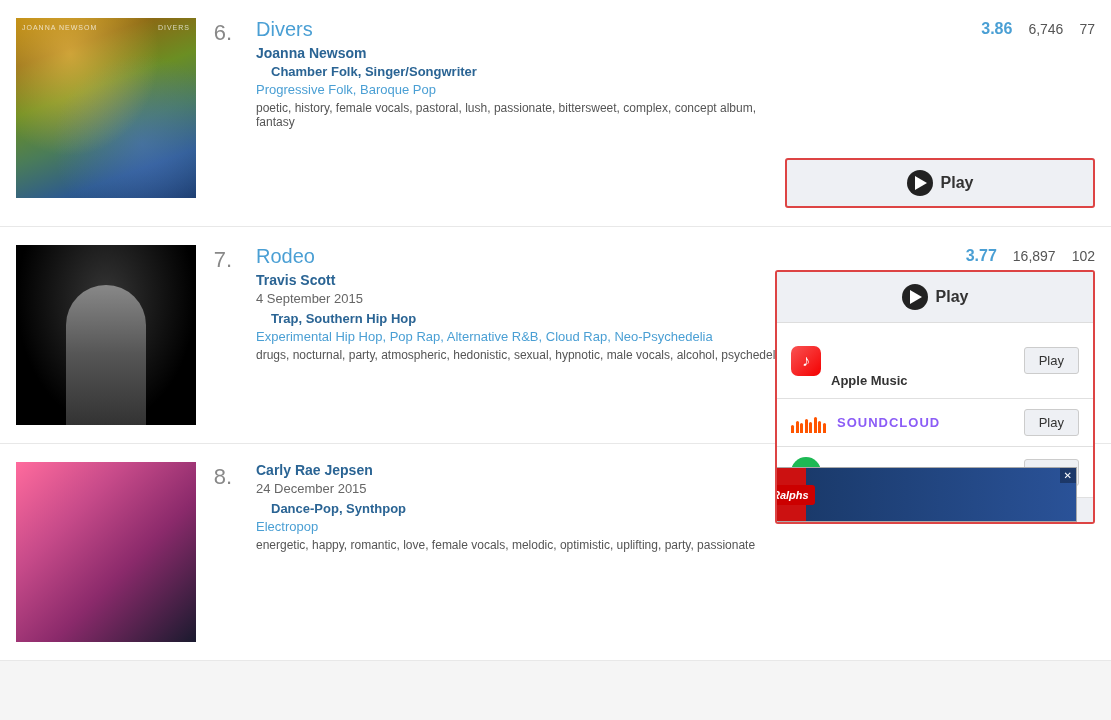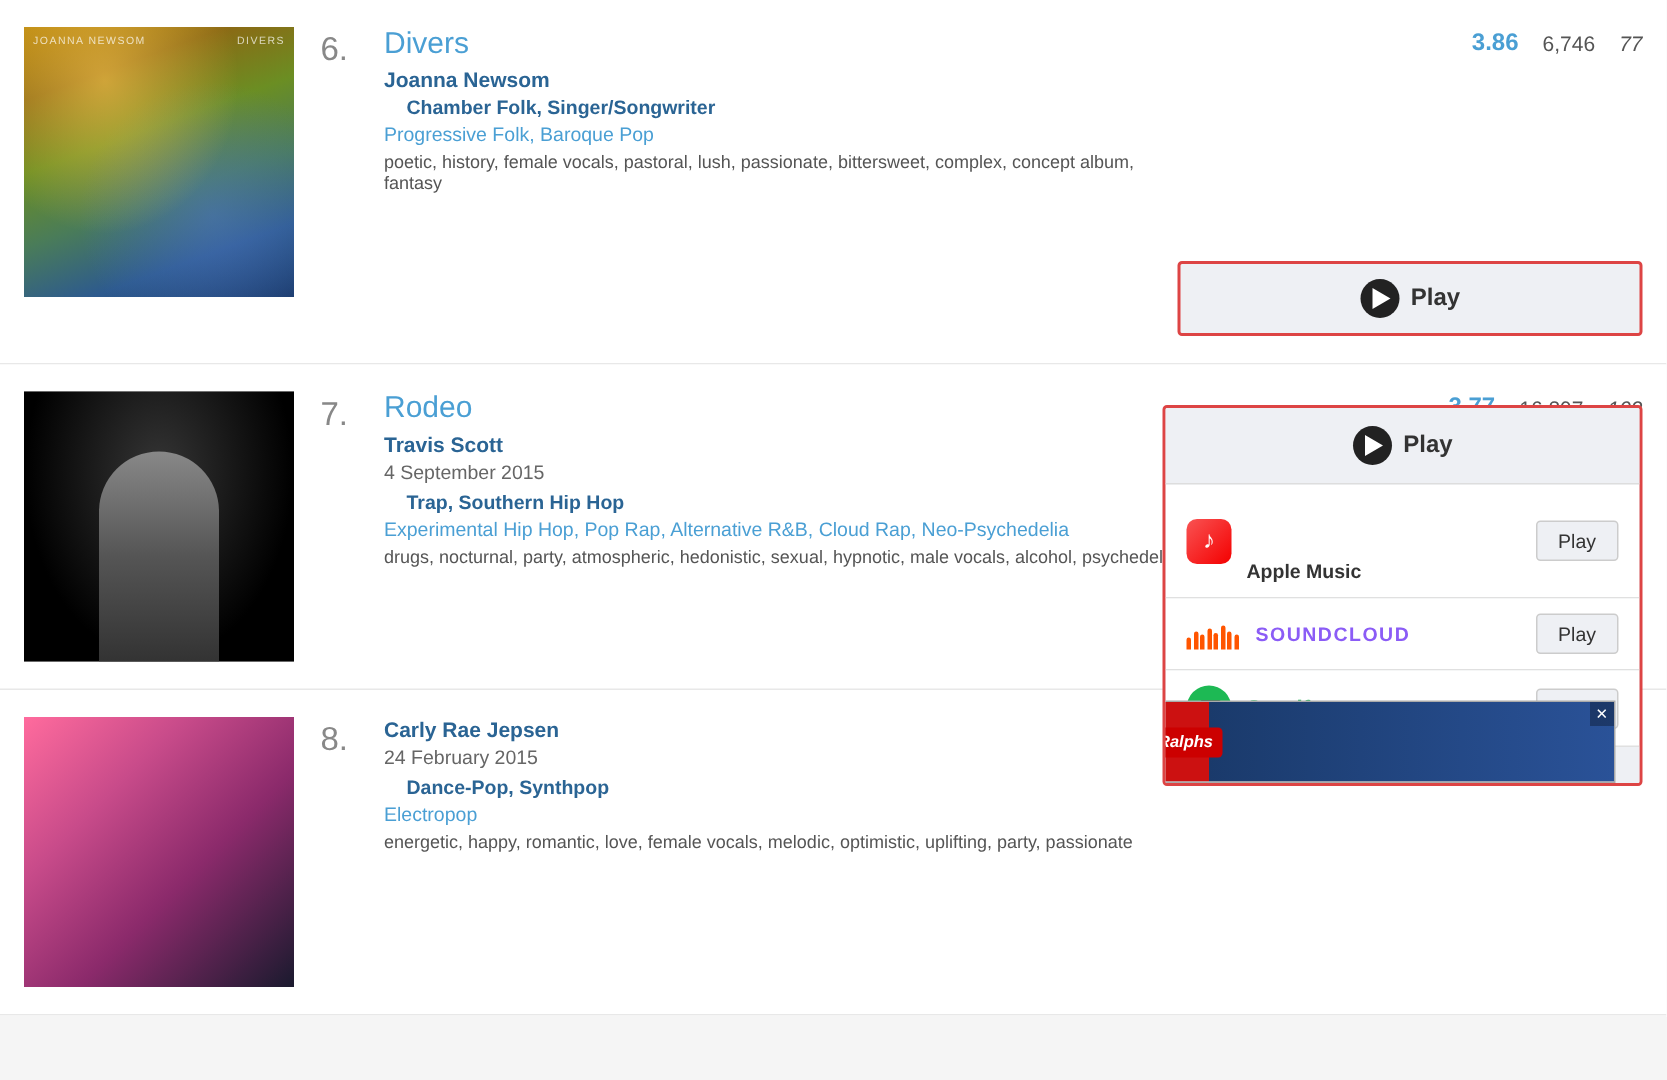--- a/index.html
+++ b/index.html
@@ -123,21 +123,21 @@
       margin-bottom: 4px;
     }
     .album-tags {
       font-size: 12px;
       color: #555;
     }
     .album-stats {
       display: flex;
       flex-direction: column;
       align-items: flex-end;
-      gap: 20px;
+      gap: 4px;
       min-width: 160px;
       padding-top: 2px;
     }
     .stats-row {
       display: flex;
       gap: 16px;
       align-items: center;
       margin-bottom: 6px;
     }
     .stat-rating {
@@ -145,21 +145,20 @@
       font-size: 16px;
       font-weight: bold;
     }
     .stat-listeners {
       font-size: 14px;
       color: #555;
     }
     .stat-reviews {
       font-size: 14px;
       color: #555;
-      font-style: italic;
     }
     .play-button-main {
       display: flex;
       align-items: center;
       justify-content: center;
       gap: 8px;
       background: #eef0f4;
       border: 2px solid #d44;
       border-radius: 3px;
       padding: 10px 30px;
@@ -409,21 +408,21 @@
         <span class="stat-reviews">102</span>
       </div>
     </div>
   </div>
 
   <div class="album-row">
     <div class="album-cover album-cover-emotion"></div>
     <div class="album-number">8.</div>
     <div class="album-info">
       <div class="album-artist">Carly Rae Jepsen</div>
-      <div class="album-date">24 February 2015</div>
+      <div class="album-date">24 December 2015</div>
       <div class="album-genres-primary">Dance-Pop, Synthpop</div>
       <div class="album-genres-secondary">Electropop</div>
       <div class="album-tags">energetic, happy, romantic, love, female vocals, melodic, optimistic, uplifting, party, passionate</div>
     </div>
   </div>
 
   <div class="play-popup">
     <div class="play-popup-header">
       <div class="play-icon-circle"></div>
       <span>Play</span>

